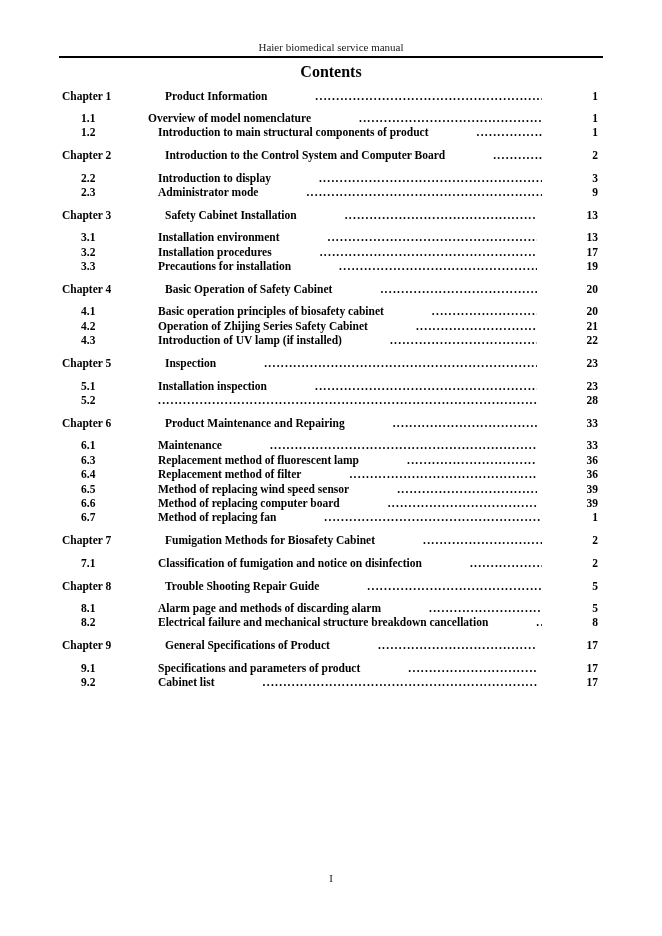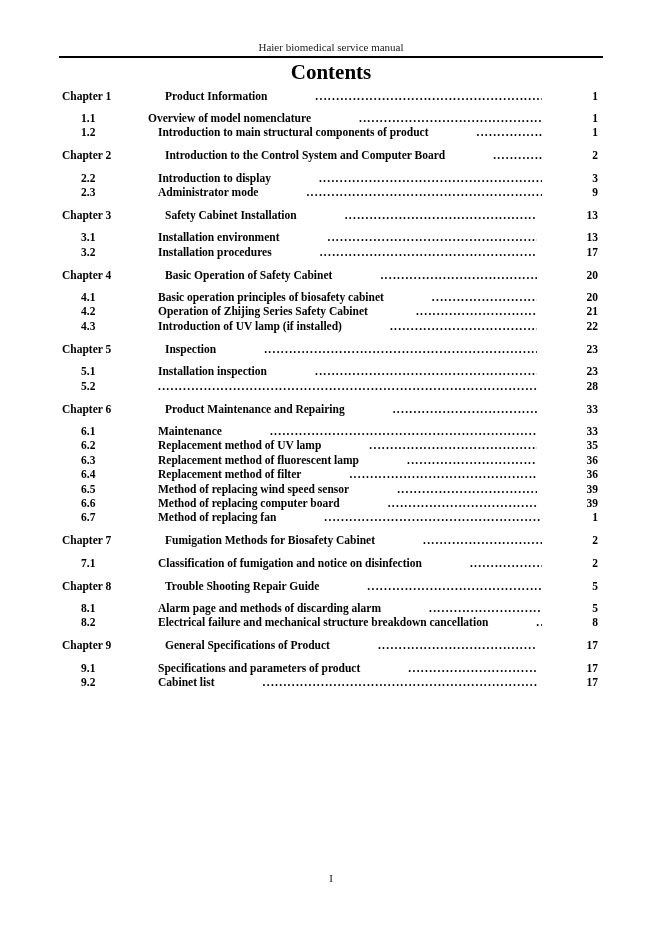--- a/index.html
+++ b/index.html
@@ -34,21 +34,21 @@
     height: 2px;
     background: #000000;
   }
   .contents-title {
     position: absolute;
     top: 62px;
     left: 0;
     width: 100%;
     margin: 0;
     text-align: center;
-    font-size: 21px;
+    font-size: 16px;
     line-height: 20px;
     font-weight: bold;
   }
   .toc {
     position: absolute;
     top: 80px;
     left: 62px;
     width: 536px;
     overflow: hidden; 
   }
@@ -147,20 +147,26 @@
     <span class="entry-title">Installation environment</span>
     <span class="dots"></span>
     <span class="entry-page">13</span>
   </div>
       <div class="toc-row section">
     <span class="entry-label">3.2</span>
     <span class="entry-title">Installation procedures</span>
     <span class="dots"></span>
     <span class="entry-page">17</span>
   </div>
+      <div class="toc-row section">
+    <span class="entry-label">3.3</span>
+    <span class="entry-title">Precautions for installation</span>
+    <span class="dots"></span>
+    <span class="entry-page">19</span>
+  </div>
       <div class="toc-row chapter">
     <span class="entry-label">Chapter 4</span>
     <span class="entry-title">Basic Operation of Safety Cabinet</span>
     <span class="dots"></span>
     <span class="entry-page">20</span>
   </div>
       <div class="toc-row section">
     <span class="entry-label">4.1</span>
     <span class="entry-title">Basic operation principles of biosafety cabinet</span>
     <span class="dots"></span>
@@ -199,26 +205,20 @@
     <span class="entry-label">Chapter 6</span>
     <span class="entry-title">Product Maintenance and Repairing</span>
     <span class="dots"></span>
     <span class="entry-page">33</span>
   </div>
       <div class="toc-row section">
     <span class="entry-label">6.1</span>
     <span class="entry-title">Maintenance</span>
     <span class="dots"></span>
     <span class="entry-page">33</span>
-  </div>
-      <div class="toc-row section">
-    <span class="entry-label">6.2</span>
-    <span class="entry-title">Replacement method of UV lamp</span>
-    <span class="dots"></span>
-    <span class="entry-page">35</span>
   </div>
       <div class="toc-row section">
     <span class="entry-label">6.3</span>
     <span class="entry-title">Replacement method of fluorescent lamp</span>
     <span class="dots"></span>
     <span class="entry-page">36</span>
   </div>
       <div class="toc-row section">
     <span class="entry-label">6.4</span>
     <span class="entry-title">Replacement method of filter</span>

